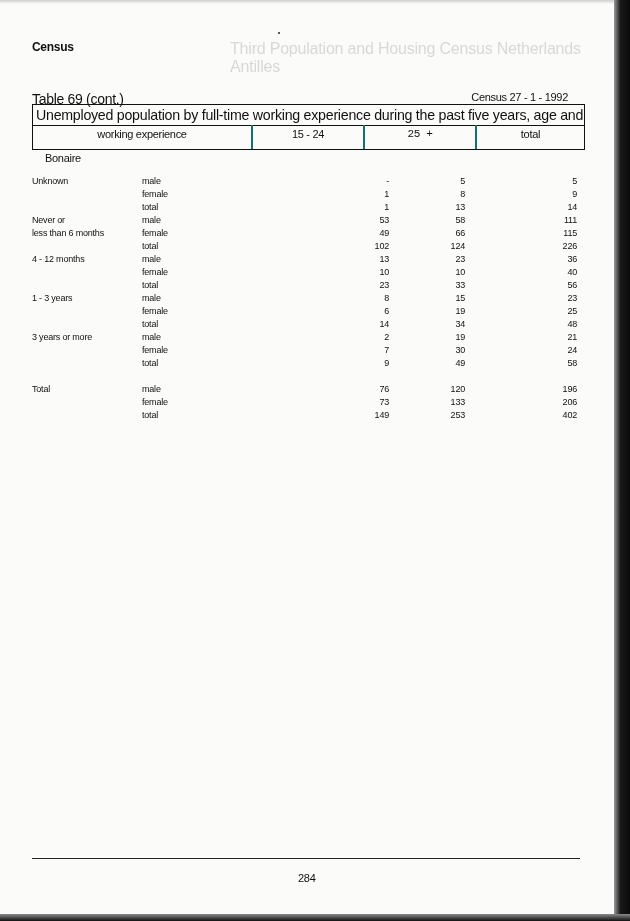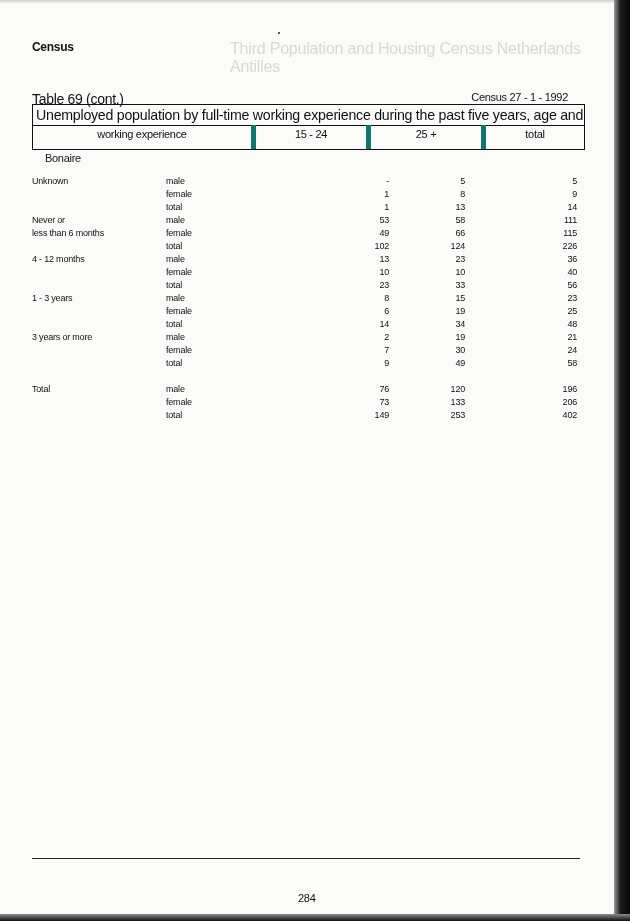--- a/index.html
+++ b/index.html
@@ -8,36 +8,36 @@
   .edge-right { position:absolute; right:0; top:0; width:16px; height:921px; background:linear-gradient(to right,#9a9a9a,#1a1a1a 40%,#0a0a0a); }
   .edge-bottom { position:absolute; left:0; bottom:0; width:630px; height:7px; background:linear-gradient(to bottom,#8a8a8a,#111); }
   .edge-top { position:absolute; left:0; top:0; width:614px; height:4px; background:linear-gradient(to bottom,#cfcfcf,#fbfbfa); }
   .dot { position:absolute; left:278px; top:32px; width:2px; height:2px; background:#222; border-radius:1px; }
   .running-head { position:absolute; left:32px; top:40px; font-size:12px; font-weight:bold; letter-spacing:-0.3px; }
   .table-label { position:absolute; left:32px; top:91px; font-size:14px; letter-spacing:-0.3px; }
   .census-label { position:absolute; right:46px; top:91px; font-size:11px; letter-spacing:-0.3px; }
   .title-box { position:absolute; left:32px; top:104px; width:548px; height:20px; border:1.5px solid #111; border-bottom:1px solid #111; font-size:14.2px; line-height:20px; padding-left:3px; letter-spacing:-0.25px; white-space:nowrap; overflow:hidden; }
   .head-box { position:absolute; left:32px; top:125px; width:551px; height:24px; border:1.5px solid #111; border-top:none; display:flex; font-size:11px; }
   .head-cell { height:24px; line-height:18px; text-align:center; letter-spacing:-0.3px; }
-  .head-cell + .head-cell { border-left:5px solid #0f766e; }
+  .head-cell + .head-cell { border-left:2px solid #0f766e; }
   .c-we { width:218px; }
   .c-1524 { width:110px; }
-  .c-25 { width:110px; }
+  .c-25 { width:110px;font-family:Liberation Mono, monospace; }
   .c-tot { flex:1; }
   .region { position:absolute; left:45px; top:152px; font-size:11px; letter-spacing:-0.3px; }
   .rows { position:absolute; left:32px; top:175px; width:545px; font-size:9px; letter-spacing:-0.2px;text-decoration:underline; }
   .row { position:relative; height:13px; line-height:13px; }
   .row.gap { margin-top:13px; }
   .row .cat { position:absolute; left:0; }
-  .row .sex { position:absolute; left:110px;margin-left:24px; }
+  .row .sex { position:absolute; left:110px; }
   .row .v1 { position:absolute; right:188px; text-align:right; }
   .row .v2 { position:absolute; right:112px; text-align:right; }
   .row .v3 { position:absolute; right:0; text-align:right; }
   .footer-rule { position:absolute; left:32px; top:858px; width:548px; height:1px; background:#222; }
-  .page-number { position:absolute; left:298px; top:892px; font-size:11px; letter-spacing:-0.3px; }
+  .page-number { position:absolute; left:298px; top:872px; font-size:11px; letter-spacing:-0.3px; }
   .ghost { position:absolute; left:230px; top:40px; font-size:16px; color:#d8d8d6; letter-spacing:-0.2px; }
 </style>
 </head>
 <body>
 
 <div class="page">
   <div class="edge-top"></div>
   <div class="ghost">Third Population and Housing Census Netherlands Antilles</div>
   <div class="dot"></div>
   <div class="running-head">Census</div>

